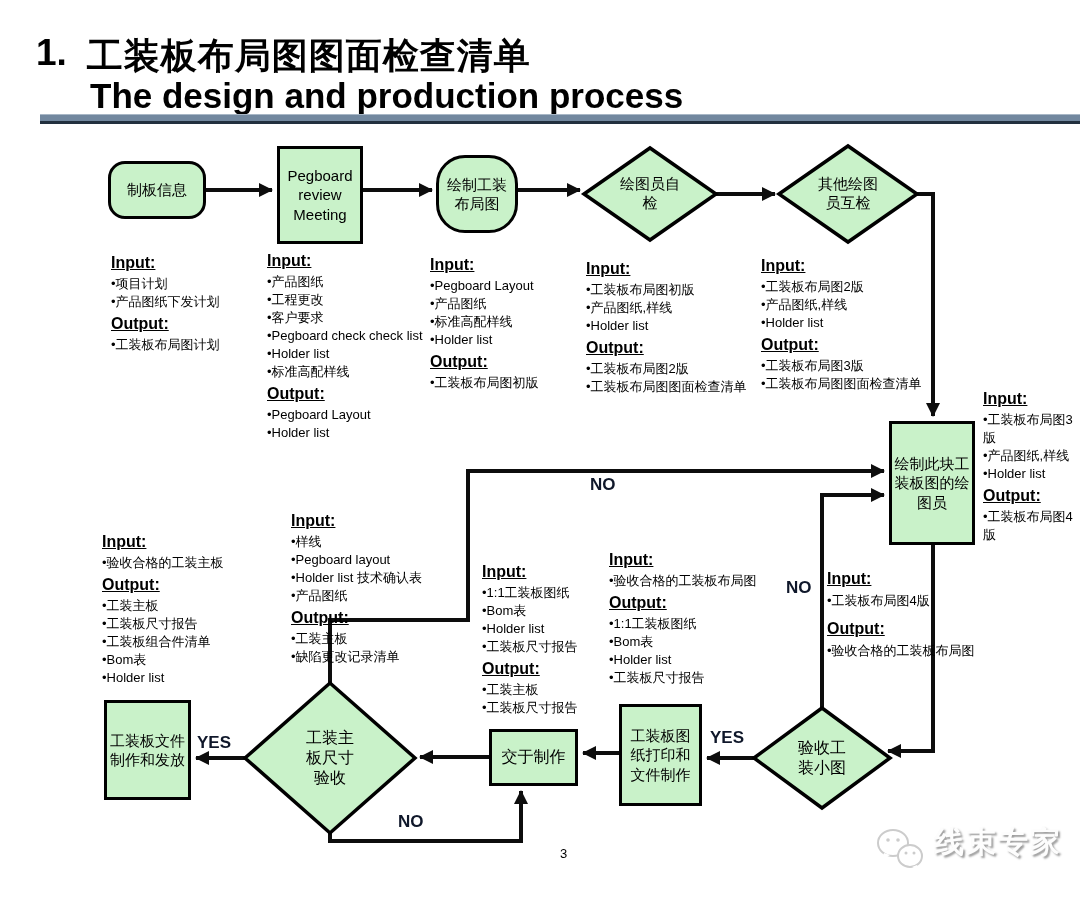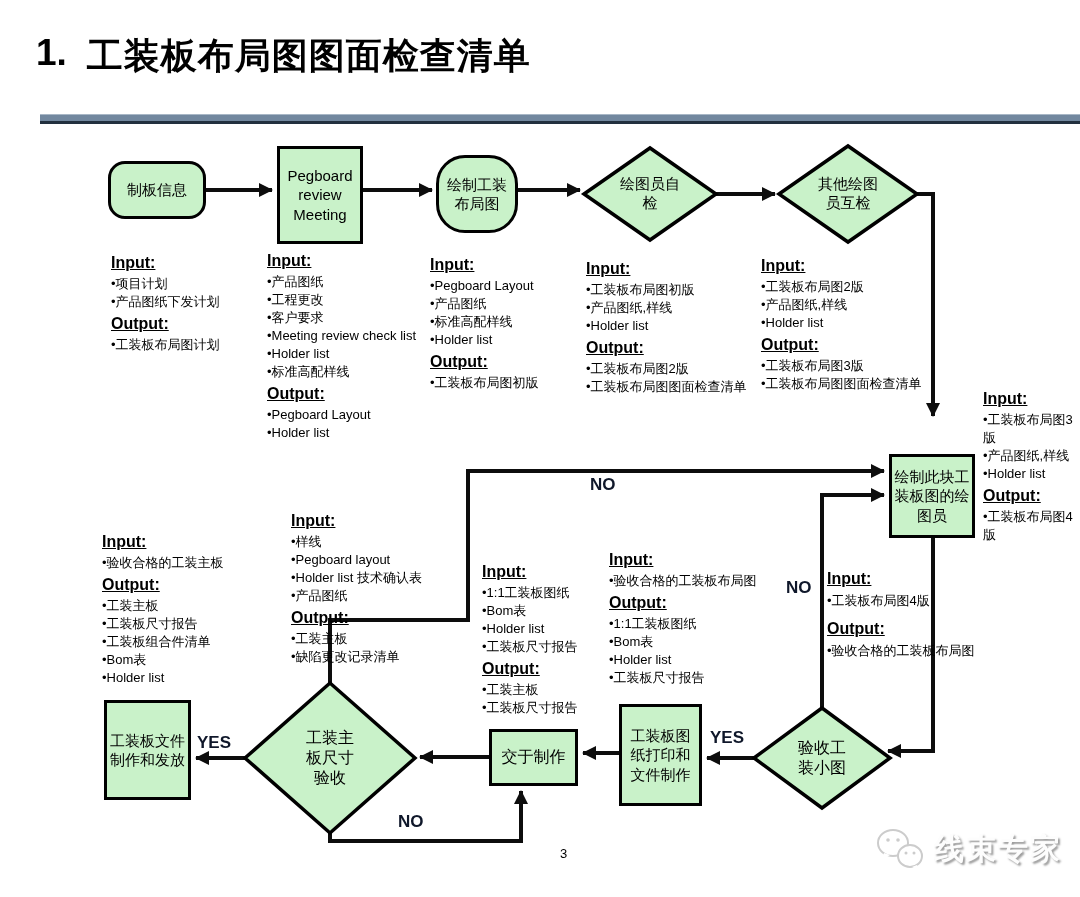--- a/index.html
+++ b/index.html
@@ -14,21 +14,21 @@
              background:#72889f;border-top:1px solid #a8b7c6;border-bottom:3px solid #22303e;}
   
   #flow-svg{position:absolute;left:0;top:0;}
   
   .node{position:absolute;background:#c9f2c9;border:3px solid #000;box-sizing:border-box;
         display:flex;align-items:center;justify-content:center;text-align:center;
         font-size:15px;line-height:1.3;padding:2px;}
   .n-info{left:108px;top:161px;width:98px;height:58px;border-radius:17px;}
   .n-meeting{left:277px;top:146px;width:86px;height:98px;font-size:15px;}
   .n-draw{left:436px;top:155px;width:82px;height:78px;border-radius:29px;}
-  .n-drawer{left:889px;top:421px;width:86px;height:84px;margin-top:33px;}
+  .n-drawer{left:889px;top:421px;width:86px;height:124px;}
   .n-files{left:104px;top:700px;width:87px;height:100px;}
   .n-produce{left:489px;top:729px;width:89px;height:57px;font-size:16px;}
   .n-print{left:619px;top:704px;width:83px;height:102px;}
   
   .dtext{position:absolute;display:flex;align-items:center;justify-content:center;
          text-align:center;font-size:15px;line-height:1.25;}
   .dt-self{left:617px;top:166px;width:66px;height:56px;}
   .dt-peer{left:815px;top:166px;width:66px;height:56px;}
   .dt-dim{left:302px;top:714px;width:56px;height:88px;font-size:16px;}
   .dt-small{left:795px;top:730px;width:54px;height:56px;font-size:16px;}
@@ -52,32 +52,33 @@
   .col-drawer{left:983px;top:390px;width:94px;}
   .col-accept-small{left:827px;top:570px;width:150px;}
   .col-accept-small .io-item{margin:4px 0 10px;}
   .col-accept-small .io-head:not(:first-child){margin-top:10px;}
   .col-mainboard{left:291px;top:512px;width:172px;}
   .col-files{left:102px;top:533px;width:158px;}
   .col-produce{left:482px;top:563px;width:132px;}
   .col-print{left:609px;top:551px;width:172px;}
   
   .page-num{position:absolute;left:560px;top:846px;font-size:13px;}
-  .watermark{position:absolute;left:872px;top:822px;display:flex;align-items:center;}
+  .watermark{position:absolute;left:872px;top:822px;display:flex;align-items:flex-start;}
   .wm-text{font-size:30px;font-weight:700;color:#fdfdfd;margin-left:6px;letter-spacing:2px;
            text-shadow:2px 2px 2px #9e9e9e,-1px -1px 1px #ffffff;}
 </style>
 </head>
 <body>
 
 <div id="canvas">
 
   <div class="title-row">
     <span class="title-num">1.</span><span class="title-zh">工装板布局图图面检查清单</span>
   </div>
+  <div class="title-en">The design and production process</div>
   <div class="title-bar"></div>
 
   <svg id="flow-svg" width="1080" height="897">
     <defs>
       <marker id="ah" markerUnits="userSpaceOnUse" markerWidth="18" markerHeight="16" refX="13" refY="7" orient="auto">
         <path d="M0,0 L14,7 L0,14 Z" fill="#0d0d0d"></path>
       </marker>
     </defs>
     <g stroke="#0d0d0d" stroke-width="4" fill="none">
       <path d="M206,190 H272" marker-end="url(#ah)"></path>
@@ -131,21 +132,21 @@
     <div>
         <div class="io-item">•工装板布局图计划</div>
       </div>
   </div>
   <div class="io-col col-meeting">
     <div class="io-head">Input:</div>
     <div>
         <div class="io-item">•产品图纸</div>
         <div class="io-item">•工程更改</div>
         <div class="io-item">•客户要求</div>
-        <div class="io-item">•Meeting review check list</div>
+        <div class="io-item">•Pegboard check check list</div>
         <div class="io-item">•Holder list</div>
         <div class="io-item">•标准高配样线</div>
       </div>
     <div class="io-head">Output:</div>
     <div>
         <div class="io-item">•Pegboard Layout</div>
         <div class="io-item">•Holder list</div>
       </div>
   </div>
   <div class="io-col col-draw">

